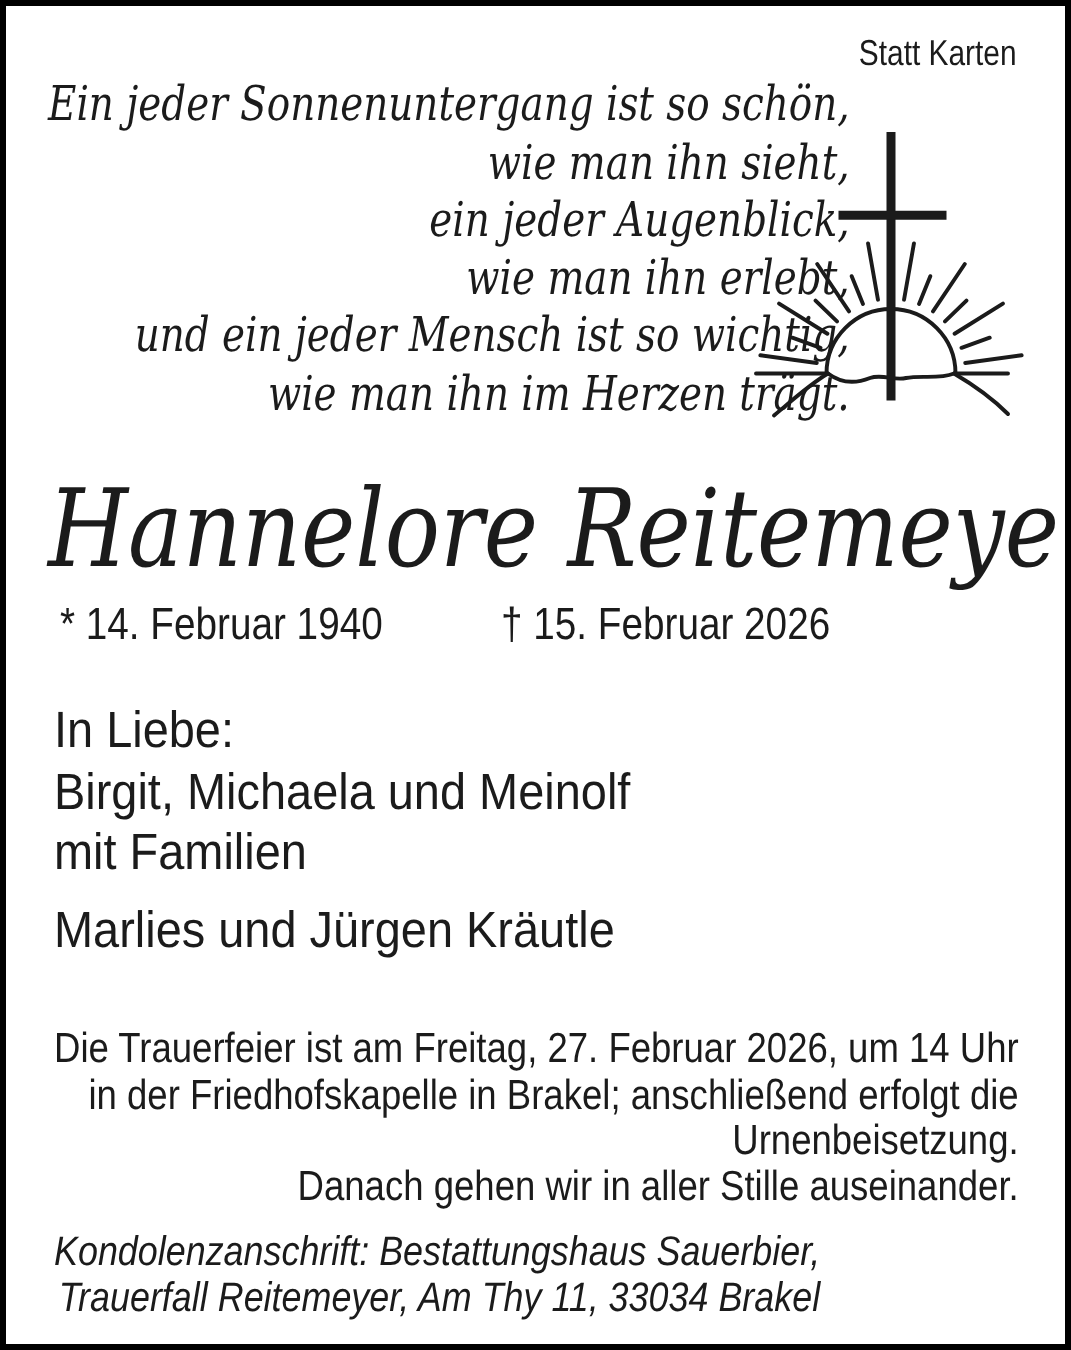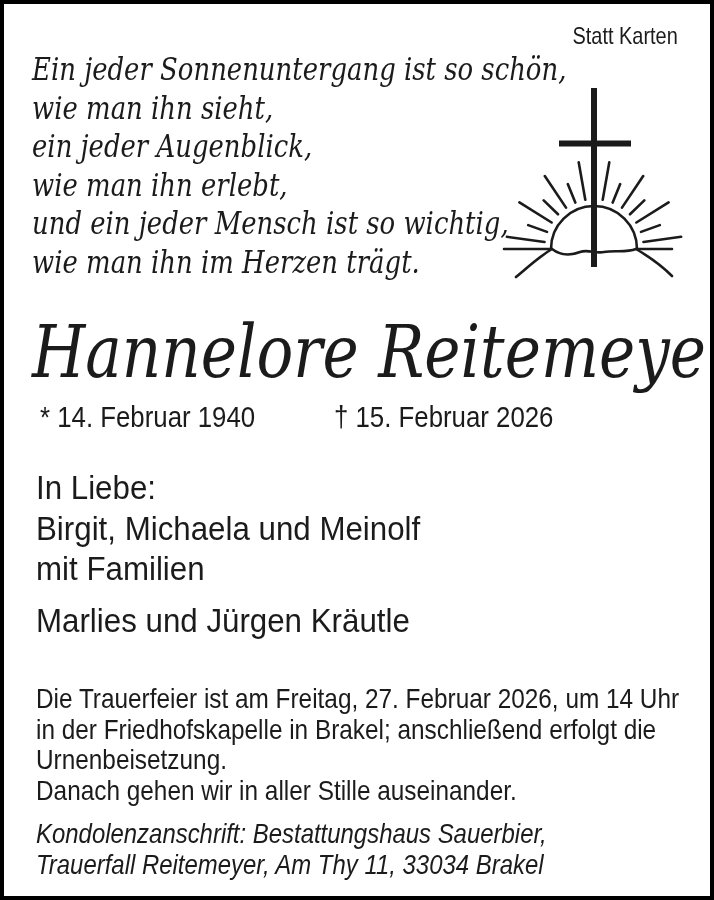--- a/index.html
+++ b/index.html
@@ -6,20 +6,21 @@
   .page {
     position: relative;
     width: 714px;
     height: 900px;
     box-sizing: border-box;
     border: 4px solid #000000;
     background: #ffffff;
     color: #1b1b1b;
     overflow: hidden;
     font-family: "Liberation Sans", sans-serif;
+    text-align: right;
   }
   .abs { position: absolute; }
   .sans { font-family: "Liberation Sans", sans-serif; color: #1b1b1b; white-space: nowrap; }
   .serif-cal { font-family: "DejaVu Serif", serif; font-style: italic; color: #1b1b1b; white-space: nowrap; }
 
   .statt-karten {
     top: 18px; right: 32px;
     font-size: 24px; line-height: 28px;
     transform: scaleX(0.83); transform-origin: 100% 0;
   }

